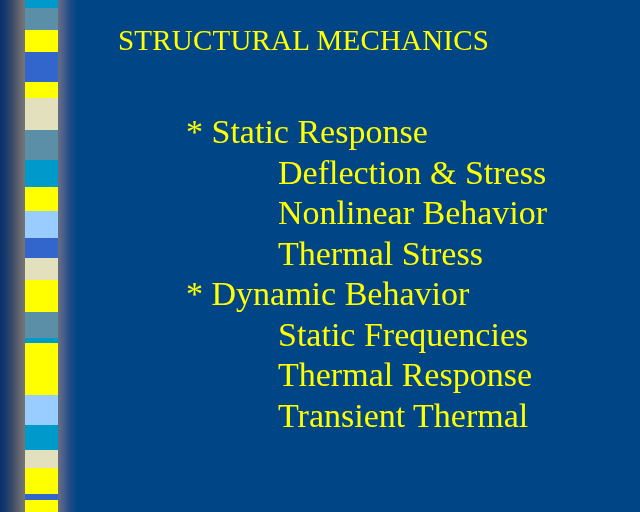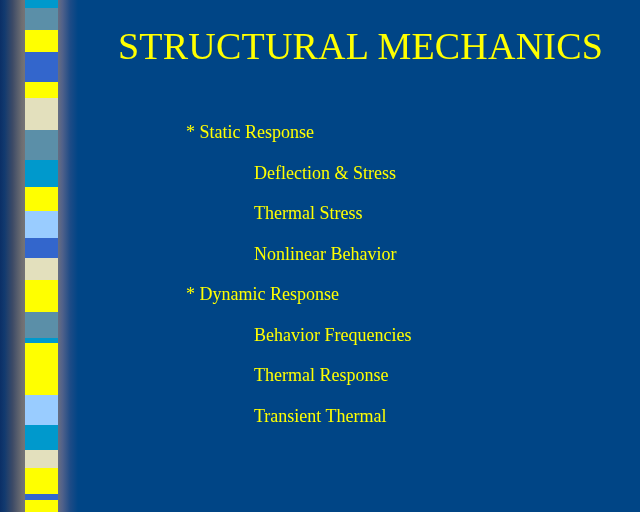--- a/index.html
+++ b/index.html
@@ -47,36 +47,36 @@
     left: 0;
     width: 33px;
   }
 
   
   #title {
     position: absolute;
     left: 118px;
     top: 24px;
     color: #ffff00;
-    font-size: 38px;
+    font-size: 29px;
     letter-spacing: 0.2px;
     white-space: nowrap;
   }
   #body-list {
     position: absolute;
     left: 186px;
     top: 112px;
     color: #ffff00;
-    font-size: 18px;
+    font-size: 34px;
     line-height: 40.5px;
     white-space: nowrap;
   }
   .line { display: block; }
   .lvl1 { margin-left: 0px; }
-  .lvl2 { margin-left: 68px; }
+  .lvl2 { margin-left: 92px; }
 </style>
 </head>
 <body>
 
 <div id="slide">
 
   <div id="left-band">
     <div id="color-strip">
         <div class="chip" style="background: rgb(0, 153, 204); top: 0px; height: 8px;"></div>
         <div class="chip" style="background: rgb(91, 143, 168); top: 8px; height: 22px;"></div>
@@ -101,21 +101,21 @@
         <div class="chip" style="background: rgb(51, 102, 204); top: 494px; height: 22px;"></div>
         <div class="chip" style="background: rgb(255, 255, 0); top: 500px; height: 12px;"></div>
       </div>
   </div>
 
   <div id="title">STRUCTURAL MECHANICS</div>
 
   <div id="body-list">
       <span class="line lvl1">* Static Response</span>
       <span class="line lvl2">Deflection &amp; Stress</span>
+      <span class="line lvl2">Nonlinear Behavior</span>
       <span class="line lvl2">Thermal Stress</span>
-      <span class="line lvl2">Nonlinear Behavior</span>
-      <span class="line lvl1">* Dynamic Response</span>
-      <span class="line lvl2">Behavior Frequencies</span>
+      <span class="line lvl1">* Dynamic Behavior</span>
+      <span class="line lvl2">Static Frequencies</span>
       <span class="line lvl2">Thermal Response</span>
       <span class="line lvl2">Transient Thermal</span>
     </div>
 
 </div>
 
 </body></html>

